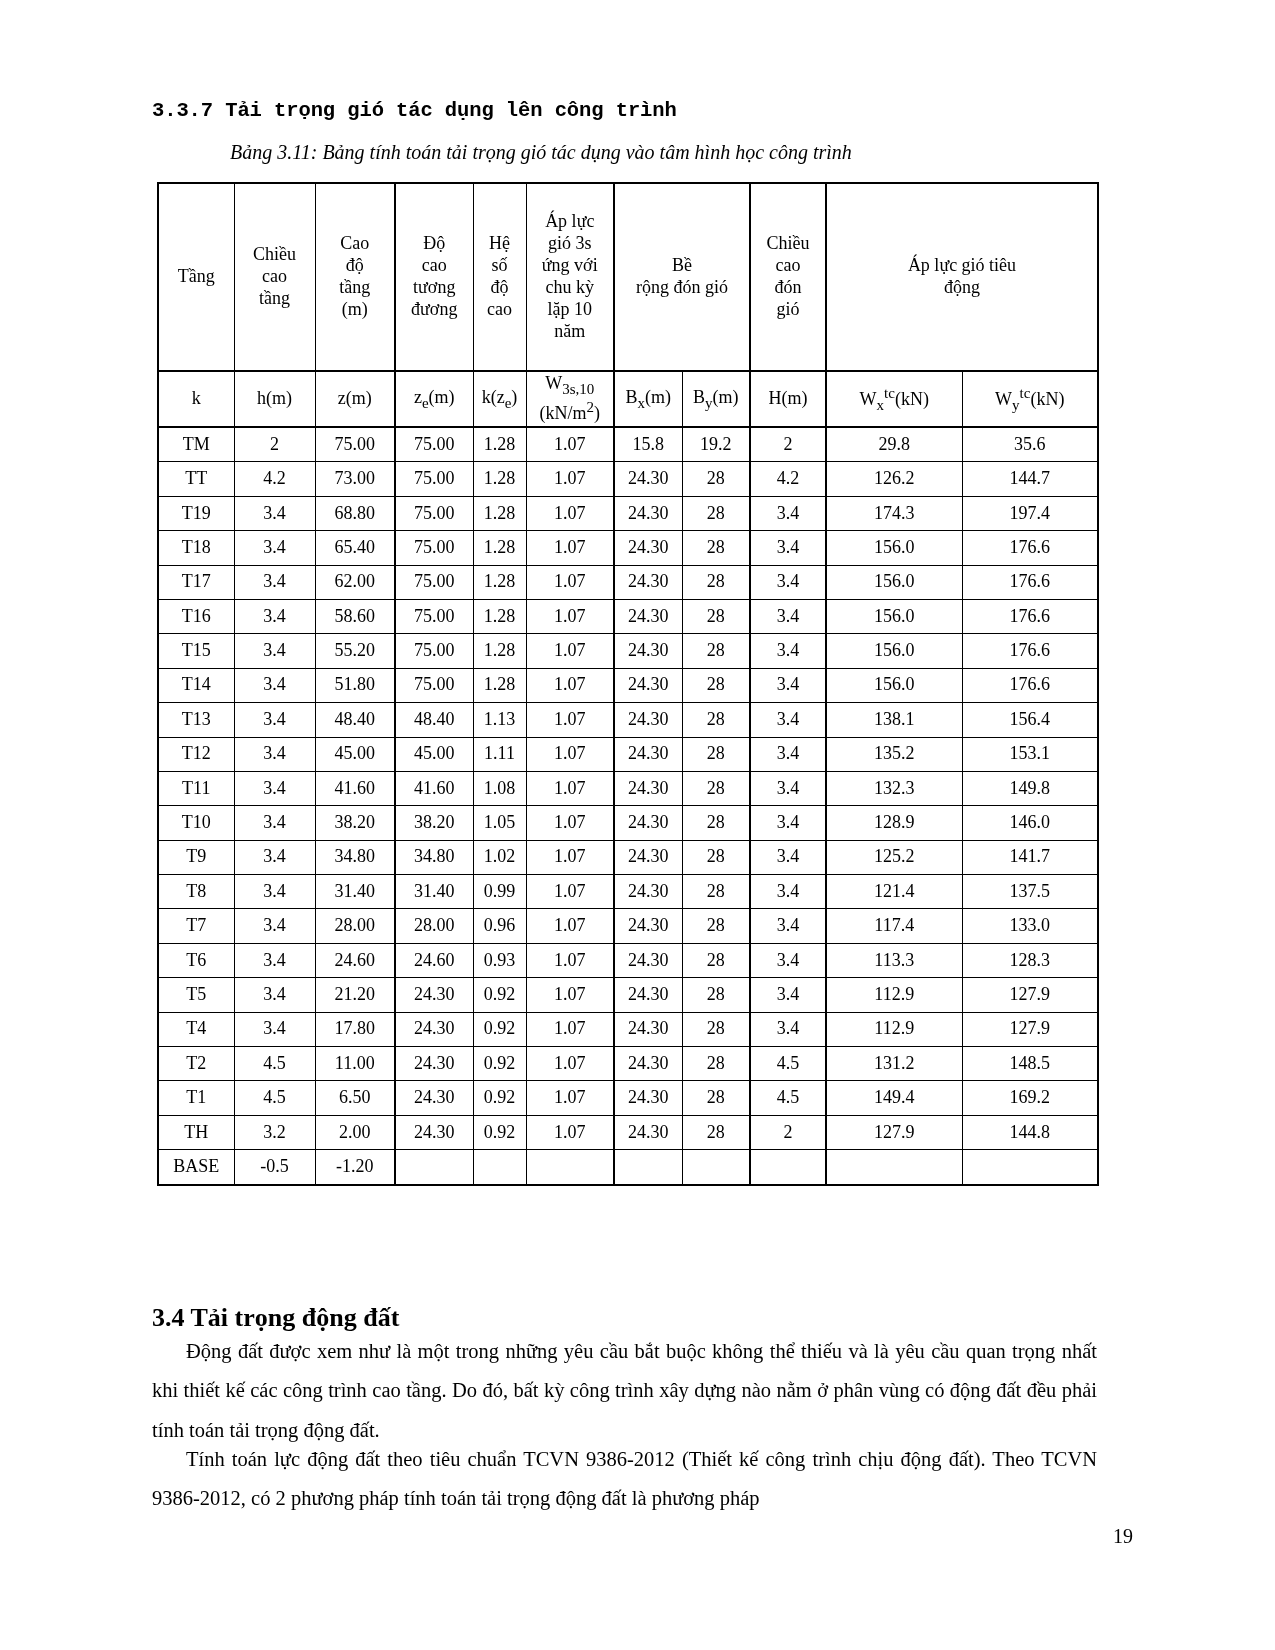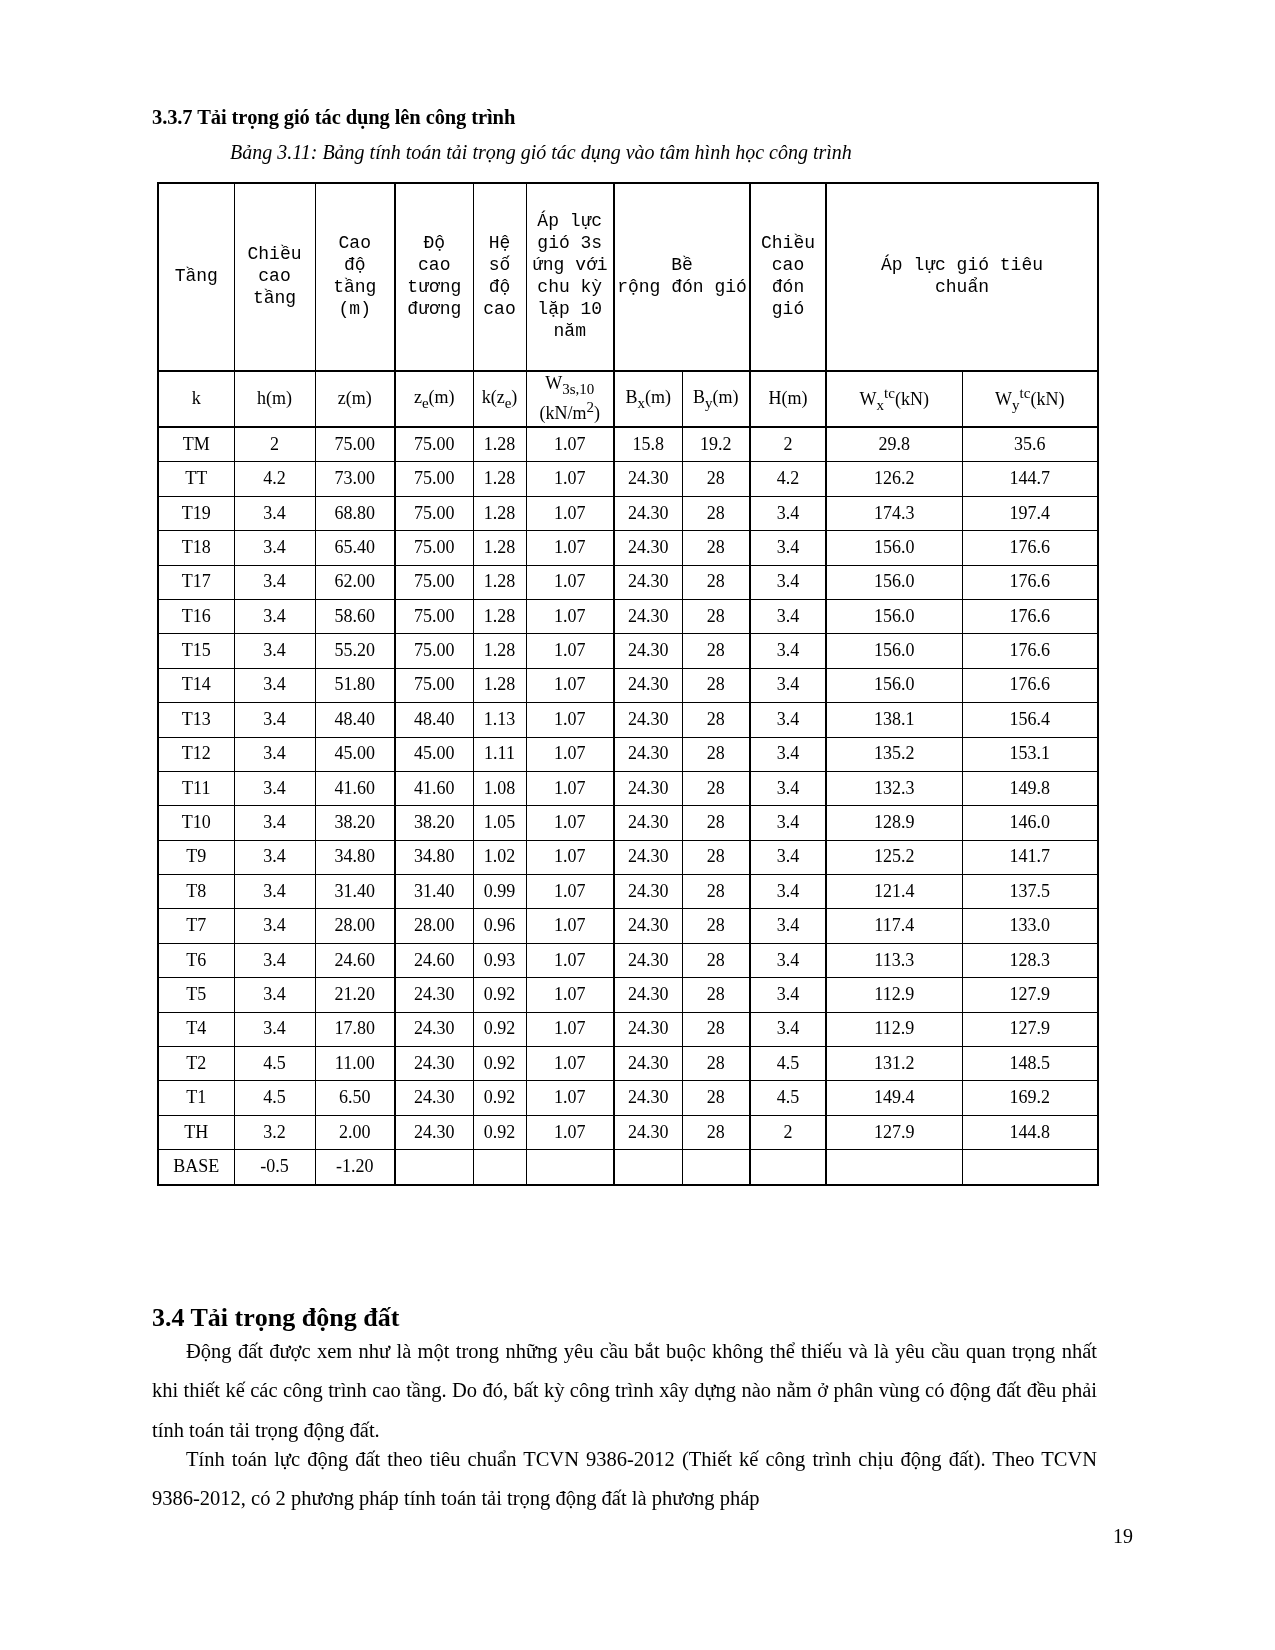--- a/index.html
+++ b/index.html
@@ -18,24 +18,25 @@
   .page {
     position: absolute;
     left: 0; top: 0;
     width: 1275px;
     height: 1650px;
     padding: 0;
   }
   .heading {
     position: absolute;
     left: 152px;
-    top: 106px;
+    top: 99px;
     font-size: 20.5px;
     font-weight: bold;
     letter-spacing: -0.1px;
+    font-family: Liberation Mono, monospace;
   }
   .caption {
     position: absolute;
     left: 230px;
     top: 141px;
     font-size: 20px;
     font-style: italic;
   }
 
   table.wind {
@@ -54,21 +55,21 @@
     font-weight: normal;
     padding: 0;
     line-height: 1.22;
   }
   .sep-r { border-right: 2.2px solid #000 !important; }
   table.wind { border: 2.2px solid #000; }
   table.wind tr.hdr1 td { height: 186px; }
   table.wind tr.hdr2 td { height: 54px; border-top: 2.2px solid #000; border-bottom: 2.2px solid #000;}
   table.wind tbody tr td { height: 33.4px; }
 
-  .hdr-txt { display: block; font-family: Liberation Mono, monospace; }
+  .hdr-txt { display: block; }
   .bold { font-weight: bold; }
 
   
   col.c-k     { width: 76px; }
   col.c-h     { width: 81px; }
   col.c-z     { width: 80px; }
   col.c-ze    { width: 78px; }
   col.c-kze   { width: 53px; }
   col.c-w3s   { width: 88px; }
   col.c-bx    { width: 68px; }
@@ -170,21 +171,21 @@
             <span class="hdr-txt">rộng đón gió</span>
           </td>
         <td class="sep-r">
             <span class="hdr-txt">Chiều</span>
             <span class="hdr-txt">cao</span>
             <span class="hdr-txt">đón</span>
             <span class="hdr-txt">gió</span>
           </td>
         <td colspan="2">
             <span class="hdr-txt">Áp lực gió tiêu</span>
-            <span class="hdr-txt">chuẩn</span>
+            <span class="hdr-txt">động</span>
           </td>
       </tr>
       <tr class="hdr2">
         <td>k</td>
         <td>h(m)</td>
         <td class="sep-r">z(m)</td>
         <td>z<sub>e</sub>(m)</td>
         <td>k(z<sub>e</sub>)</td>
         <td class="sep-r">W<sub>3s,10</sub><br>(kN/m<sup>2</sup>)</td>
         <td>B<sub>x</sub>(m)</td>

